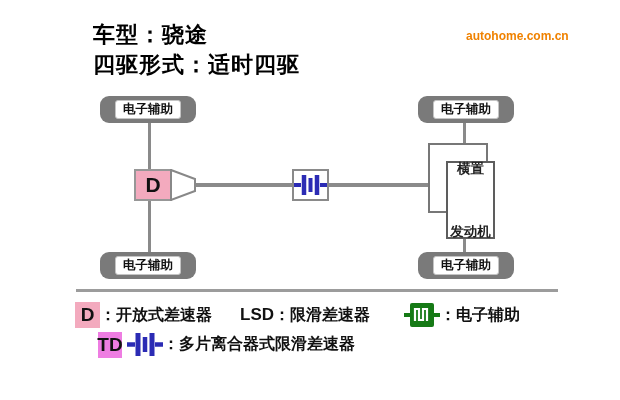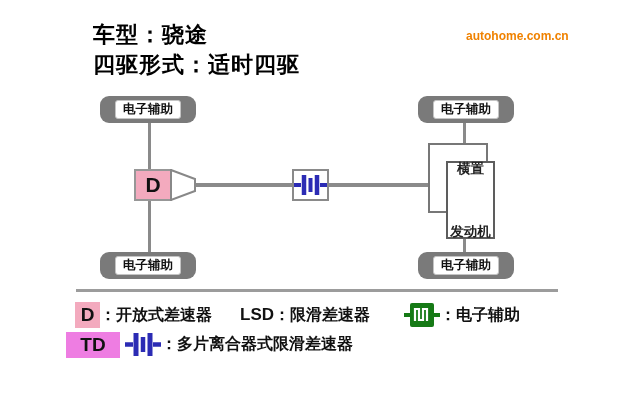--- a/index.html
+++ b/index.html
@@ -42,21 +42,21 @@
                 display:flex; flex-direction:column; align-items:center; justify-content:center;
                 font-size:13.5px; font-weight:600; color:#222; line-height:19px; white-space:nowrap;gap:44px; }
   .separator { position:absolute; left:76px; top:289px; width:482px; height:3px; background:#9c9c9c; }
   
   .legend-row { position:absolute; display:flex; align-items:center; white-space:nowrap; }
   .legend-row.r1 { left:75px; top:302px; }
   .legend-row.r2 { left:66px; top:331px; }
   .chip { display:flex; align-items:center; justify-content:center; height:26px;
           font-weight:800; font-size:19px; color:#111; }
   .chip.d  { width:25px; background:#f3aabe; }
-  .chip.td { width:54px; background:#ee7de2; }
+  .chip.td { width:24px; background:#ee7de2;margin-left:32px; }
   .leg-text { font-size:16px; font-weight:700; color:#111; letter-spacing:0; }
   .leg-sym { font-size:17px; font-weight:800; color:#111; }
   .icon-wrap { display:inline-flex; align-items:center; }
 </style>
 </head>
 <body>
 
 <div class="page">
 
   <div class="hdr-line l1">车型：骁途</div>

